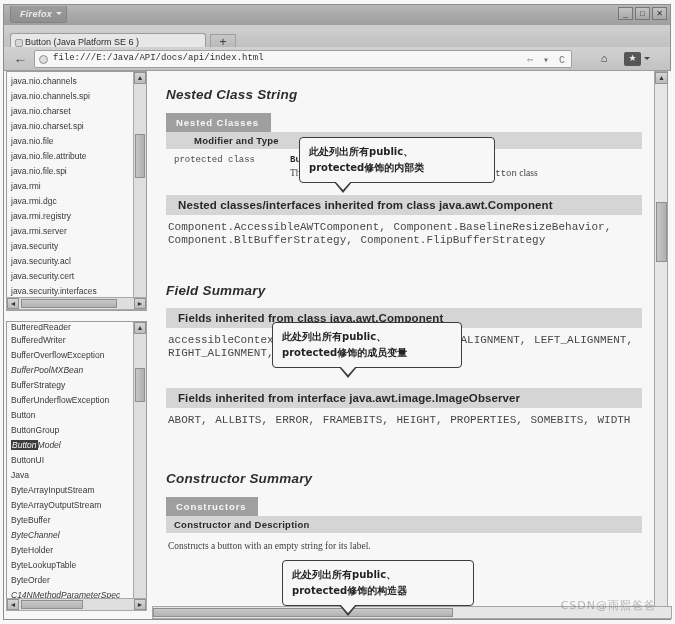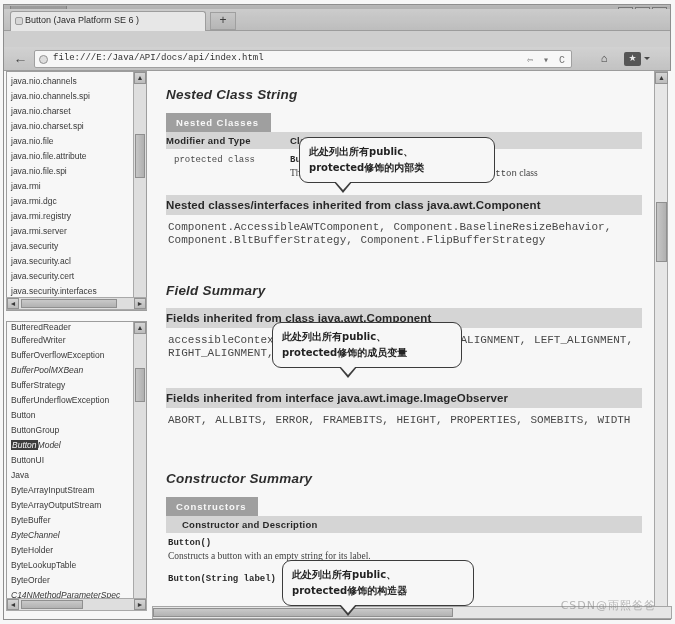--- a/index.html
+++ b/index.html
@@ -78,21 +78,21 @@
     font-size: 8px;
     color: #1a1a1a;
     text-align: center;
     line-height: 11px;
     box-sizing: border-box;
   }
 
   
   .tabstrip {
     position: absolute;
-    left: 0; top: 4px;
+    left: 0; top: 26px;
     width: 100%; height: 22px;
     background: linear-gradient(180deg,#cfcfcf,#bfbfbf);
     border-bottom: 1px solid #9a9a9a;
     box-sizing: border-box;
   }
   .tab {
     position: absolute;
     left: 6px; top: 2px;
     width: 196px; height: 20px;
     background: #eeeeee;
@@ -373,21 +373,21 @@
     background: #d9d9d9;
     height: 17px;
     display: flex;
     align-items: center;
     font-size: 9.5px;
     font-weight: bold;
     color: #161616;
     letter-spacing: 0.25px;
     box-sizing: border-box;
   }
-  .colhead .c1 { width: 120px; box-sizing: border-box; }
+  .colhead .c1 { width: 120px; box-sizing: border-box; margin-left: 28px; }
   .colhead .c2 { flex: 1; padding-left: 4px; box-sizing: border-box; }
 
   .datarow {
     display: flex;
     padding: 6px 0 6px 0;
     box-sizing: border-box;
   }
   .datarow .c1 {
     width: 120px;
     padding-left: 8px;
@@ -411,21 +411,21 @@
     margin-top: 3px;
     font-family: "Liberation Serif", serif;
   }
   .desc .mono-inline {
     font-family: "Liberation Mono", monospace;
     font-size: 9px;
   }
 
   .inherit-head {
     background: #d9d9d9;
-    padding: 4px 0;
+    padding: 4px 12px;
     font-size: 11.5px;
     font-weight: bold;
     color: #161616;
     box-sizing: border-box;
     letter-spacing: 0.1px;
   }
   .inherit-body {
     padding: 6px 2px 4px 2px;
     font-family: "Liberation Mono", monospace;
     font-size: 11px;
@@ -436,21 +436,21 @@
 
   .ctor-entry {
     padding: 5px 0 0 2px;
   }
 
   
   .callout {
     position: absolute;
     background: #ffffff;
     border: 1.4px solid #2e2e2e;
-    border-radius: 9px;
+    border-radius: 4px;
     box-sizing: border-box;
     padding: 6px 9px 6px 9px;
     z-index: 40;
   }
   .callout .line {
     font-family: "DejaVu Sans", sans-serif;
     font-size: 10px;
     font-weight: bold;
     color: #101010;
     line-height: 16px;
@@ -656,33 +656,29 @@
 
           <div style="height:30px"></div>
 
           <h2 class="section-title">Constructor Summary</h2>
 
           <div>
             <span class="tabchip">Constructors</span>
           </div>
 
           <div class="colhead">
-            <div class="c2" style="padding-left:16px">Constructor and Description</div>
+            <div class="c2" style="padding-left:8px">Constructor and Description</div>
           </div>
 
           <div class="ctor-entry">
-            <span class="mono-b">Button()</span>
             <span class="desc">Constructs a button with an empty string for its label.</span>
           </div>
 
           <div style="height:8px"></div>
 
-          <div class="ctor-entry">
-            <span class="mono-b">Button(String label)</span>
-          </div>
 
           <div style="height:16px"></div>
         </div>
 
         <div class="doc-vscroll">
           <div class="vscroll" style="width:100%; border:none; background:transparent;">
             <div class="arrow up" style="width:13px">▲</div>
             <div class="thumb" style="top:130px; height:60px; width:11px;"></div>
           </div>
         </div>

